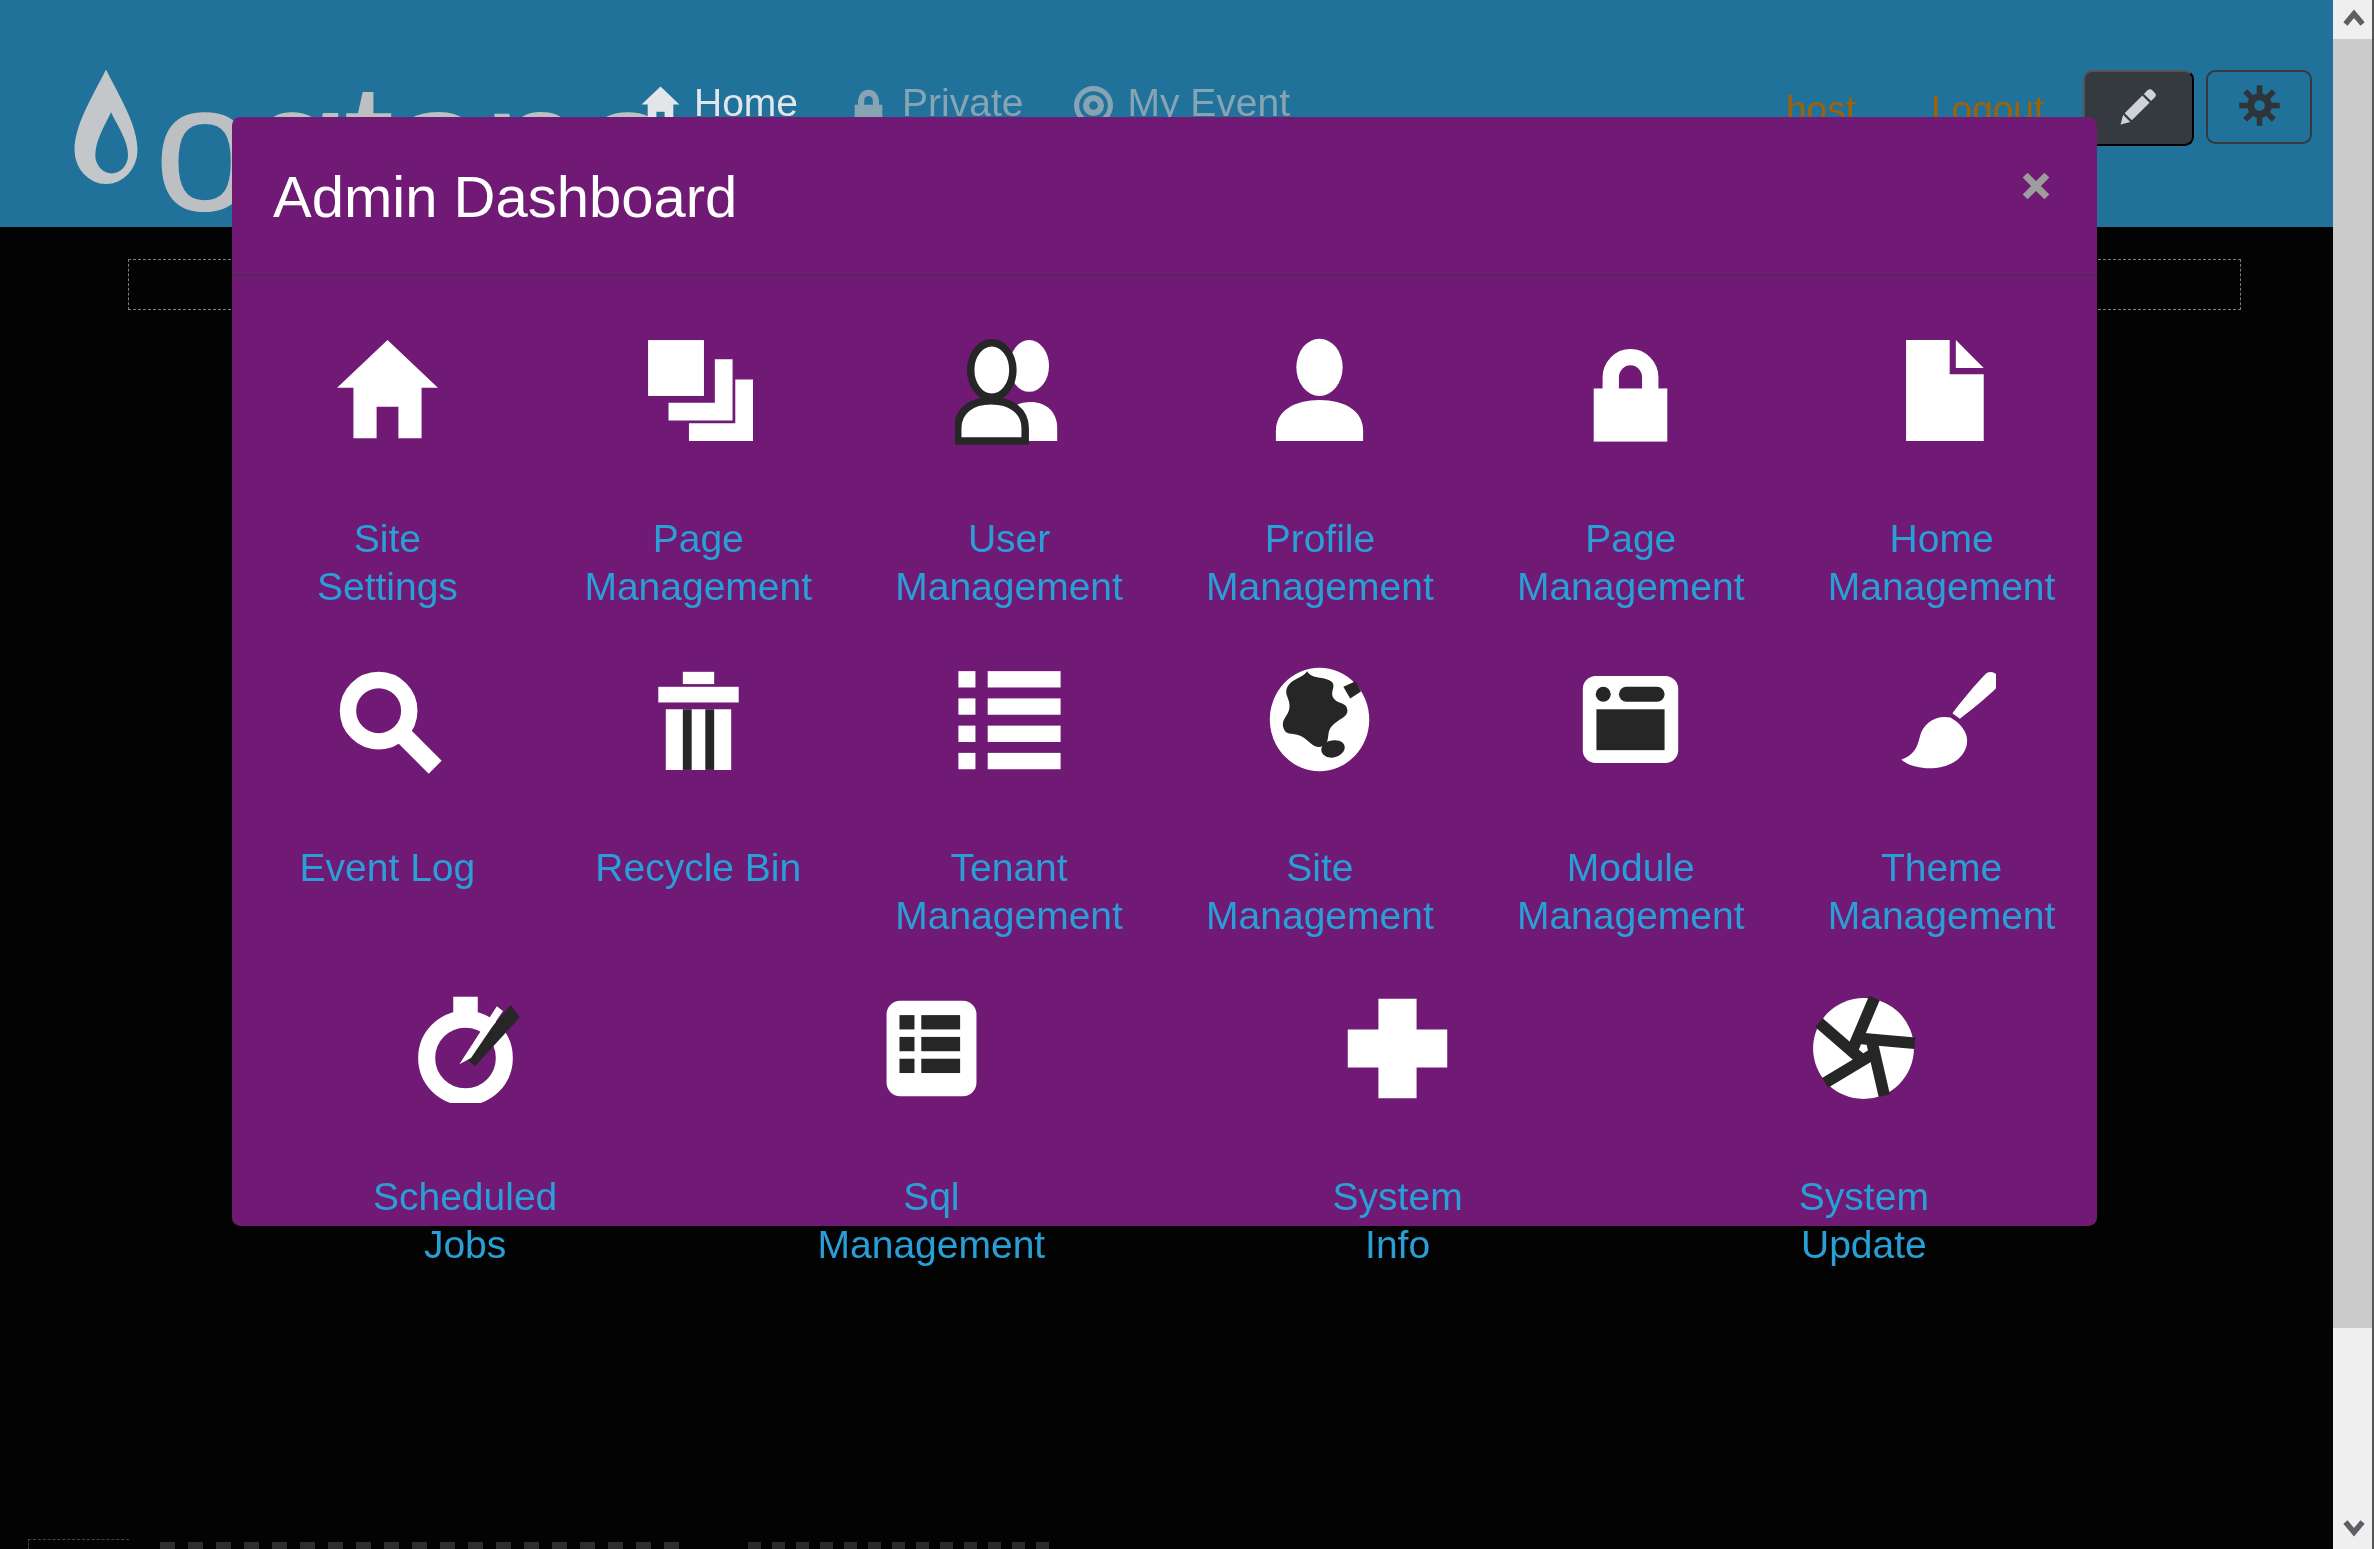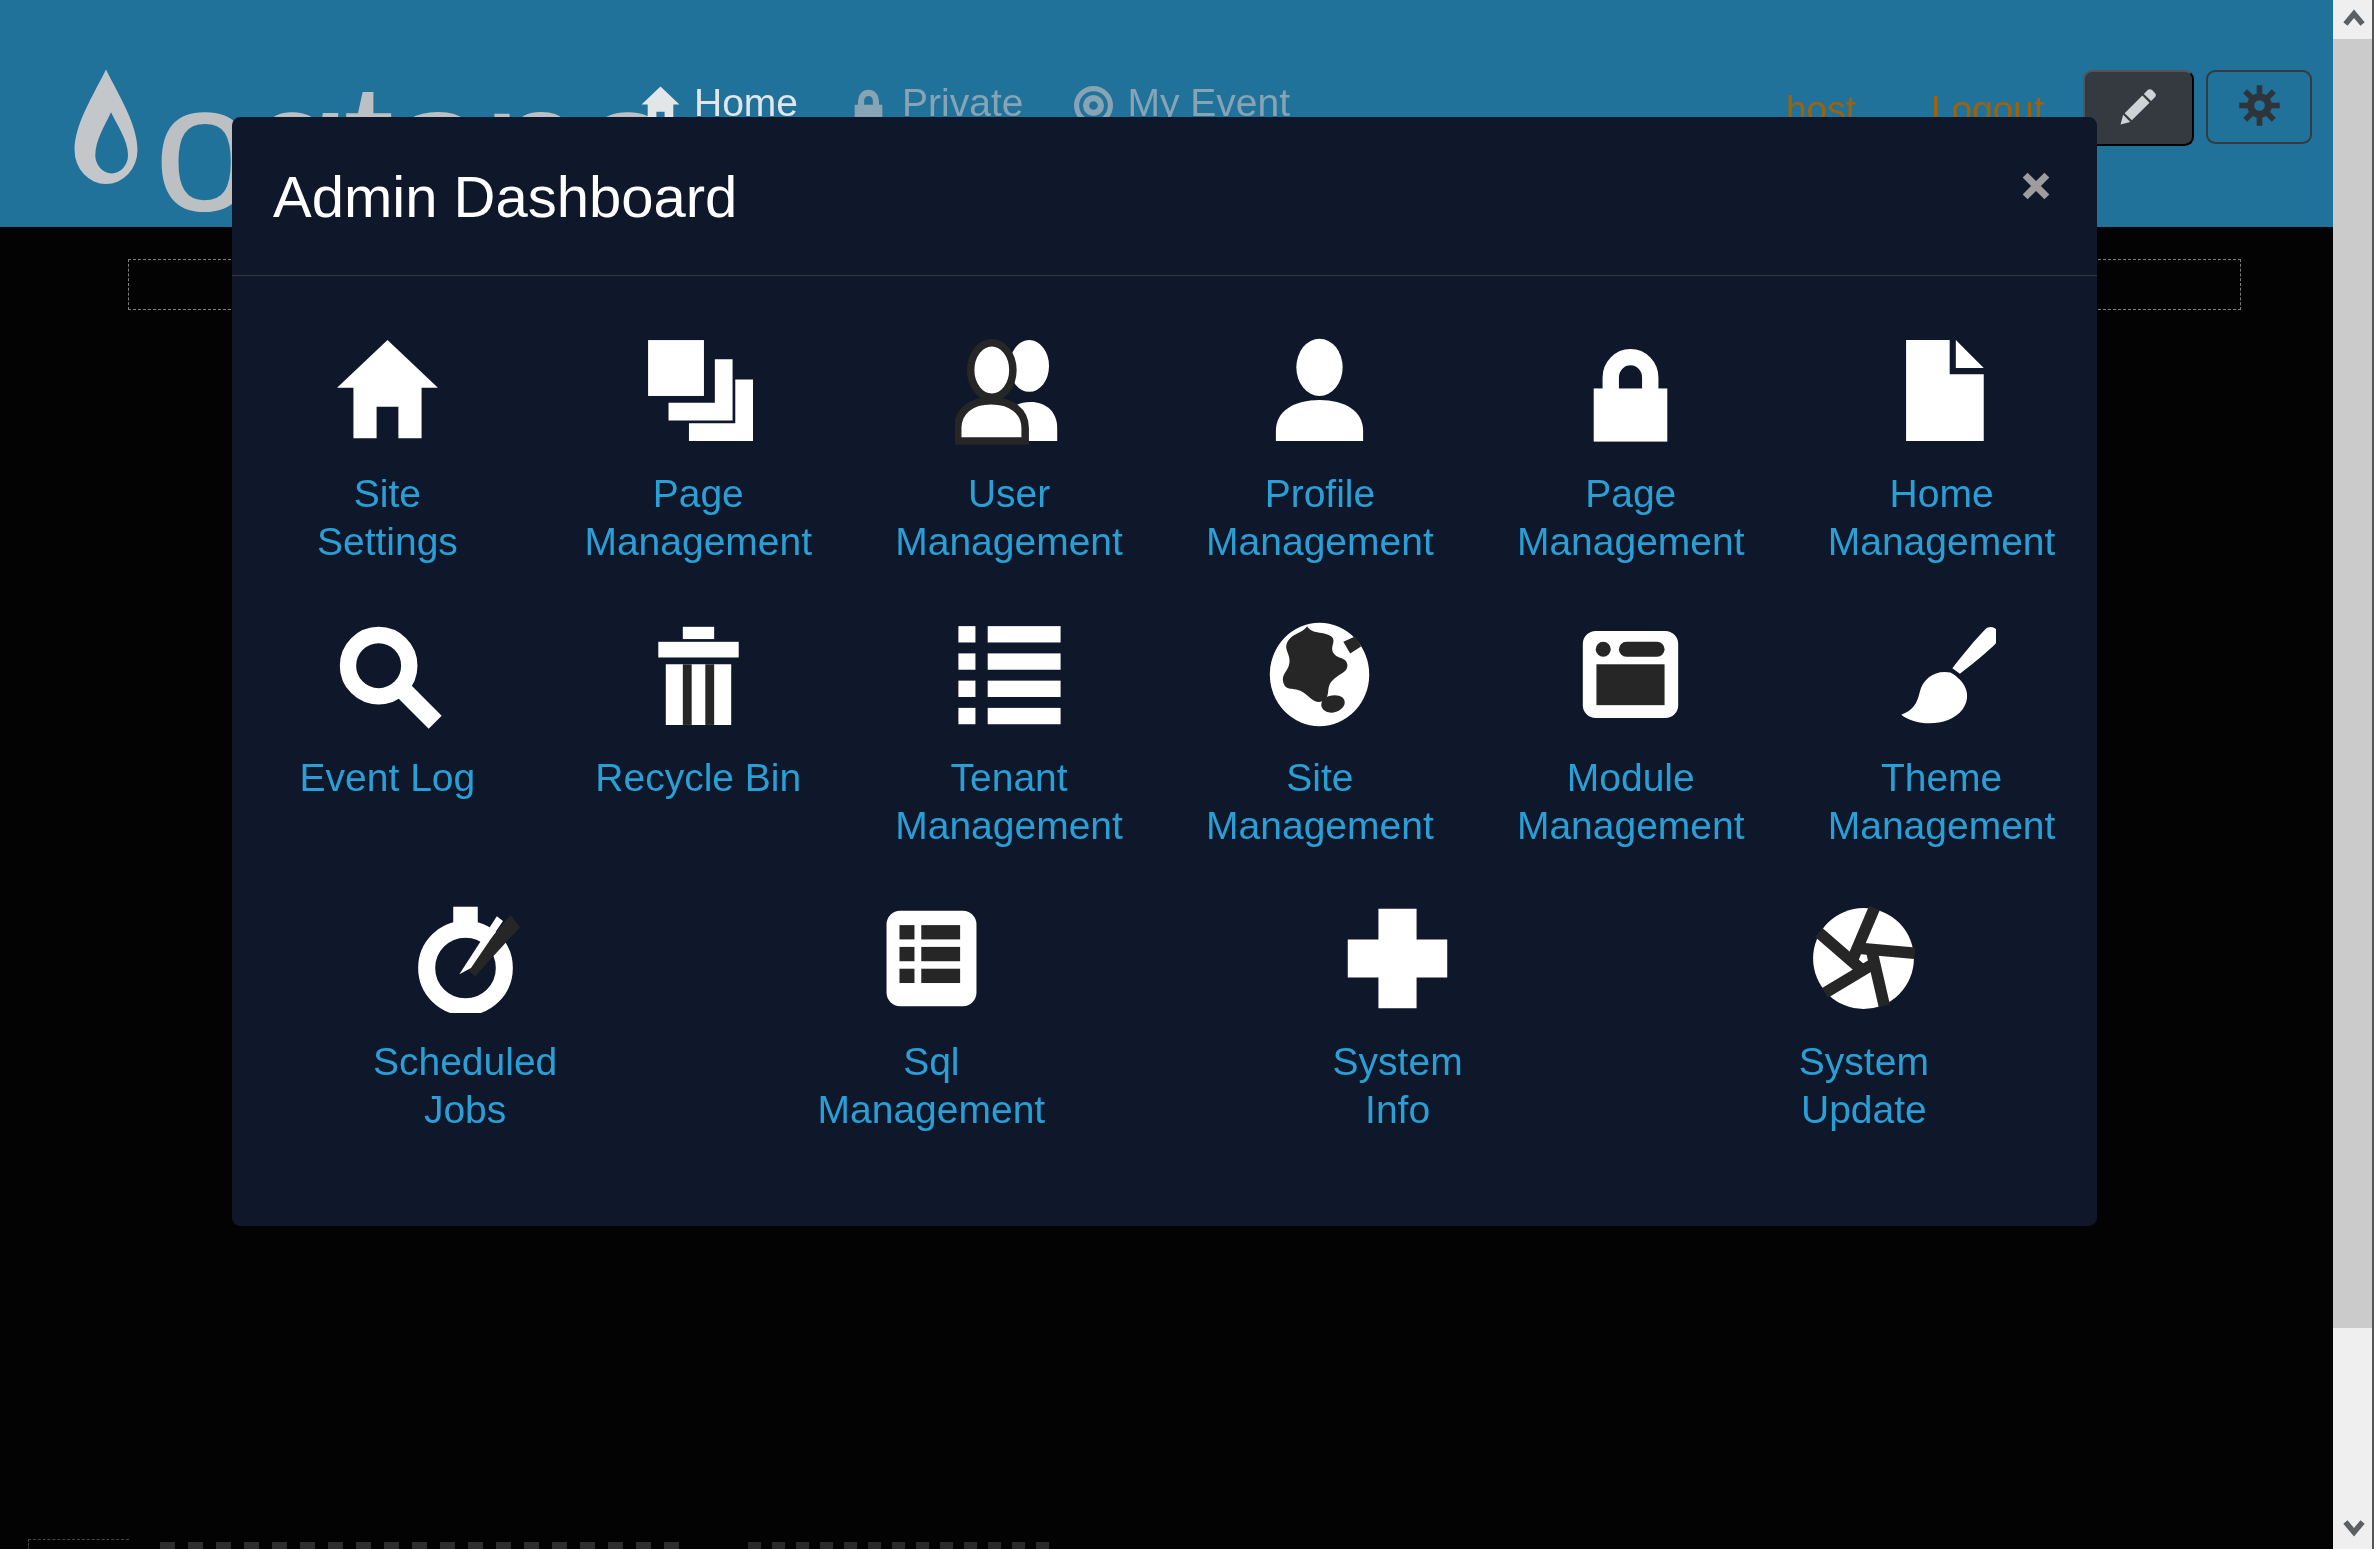--- a/index.html
+++ b/index.html
@@ -36,34 +36,34 @@
 
   
   .frag{position:absolute;z-index:2;}
   .frag-a{left:28px;top:1539px;width:100px;height:10.2px;border-top:1.9px dashed #454545;border-left:1.9px dashed #454545;}
   .frag-b{left:160px;top:1542px;width:519px;height:6.5px;
           background:repeating-linear-gradient(90deg,#2e2e2e 0 15px,transparent 15px 28px);}
   .frag-c{left:748px;top:1542px;width:306px;height:6.5px;
           background:repeating-linear-gradient(90deg,#2a2a2a 0 13px,transparent 13px 24px);}
 
   
-  .modal{position:absolute;left:232px;top:117px;width:1865px;height:1109px;background:#0f172a;
+  .modal{position:absolute;left:232px;top:117px;width:1865px;height:1109px;background:#701a75;
          border-radius:8.3px;z-index:5;}
   .modal-header{position:relative;height:159px;border-bottom:1.9px solid #373737;display:flex;
          align-items:center;padding:0 41px;box-sizing:border-box;}
   .modal-title{font-size:58px;color:#ffffff;font-weight:400;}
   .modal-close{position:absolute;top:50px;right:41px;width:41px;height:41px;display:flex;
          align-items:center;justify-content:center;cursor:pointer;background:none;border:none;padding:0;}
   .modal-close svg{width:32px;height:32px;}
   .modal-body{padding-top:58px;}
   .tile-row{display:grid;margin-bottom:52px;}
   .tile{display:flex;flex-direction:column;align-items:center;cursor:pointer;}
   .tile-icon{height:113px;display:flex;align-items:center;justify-content:center;color:#ffffff;}
   .tile-icon svg{width:109px;height:109px;display:block;}
-  .tile-label{margin-top:23px;text-align:center;color:#2a9fd6;font-size:39px;line-height:48px;}
+  .tile-label{margin-top:68px;text-align:center;color:#2a9fd6;font-size:39px;line-height:48px;}
 
   
   .scrollbar{position:absolute;right:0;top:0;width:42px;height:1549px;background:#efefef;z-index:8;}
   .sb-btn{position:absolute;left:0;right:0;height:39px;display:flex;align-items:center;
           justify-content:center;background:#efefef;cursor:pointer;}
   .sb-up{top:0;}
   .sb-down{bottom:0;}
   .sb-btn svg{width:28px;height:24px;}
   .sb-thumb{position:absolute;left:0;right:0;top:39px;height:1289px;background:#cbcbcc;cursor:pointer;}
   .window-edge{position:absolute;right:0;top:0;width:2.8px;height:1549px;background:#565656;z-index:9;}

